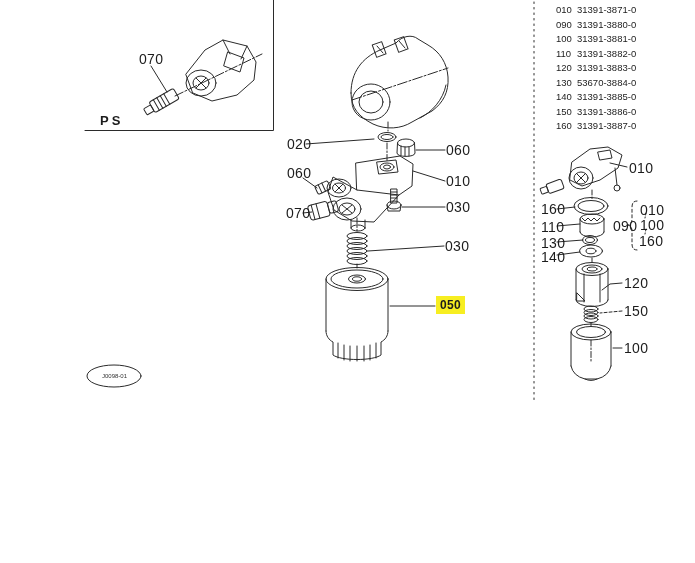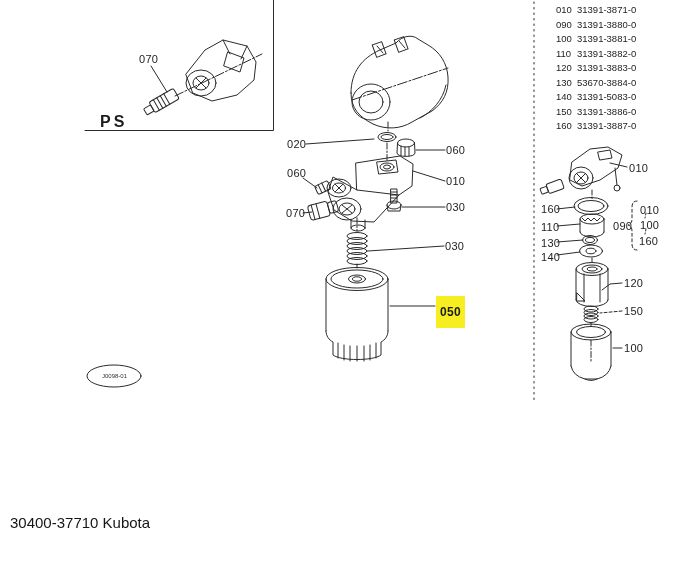--- a/index.html
+++ b/index.html
@@ -1,23 +1,23 @@
 <!DOCTYPE html>
 <html><head>
 <meta charset="utf-8">
 <style>
   html,body{margin:0;padding:0;background:#fff;}
   .stage{position:relative;width:695px;height:563px;background:#ffffff;overflow:hidden;
          font-family:"Liberation Sans",sans-serif;color:#1c1c1c;}
   svg{position:absolute;left:0;top:0;}
   .art path,.art ellipse,.art line,.art polyline,.art rect,.art circle{
       fill:none;stroke:#2b2b2b;stroke-width:1;stroke-linecap:round;stroke-linejoin:round;}
-  .callout{position:absolute;font-size:11px;line-height:10px;letter-spacing:.3px;cursor:default;}
-  .callout.hl{font-size:12px;line-height:12px;padding:10px 4px;font-weight:bold;}
-  .ps-label{position:absolute;left:100px;top:113px;font-size:16px;font-weight:bold;letter-spacing:3px;}
+  .callout{position:absolute;font-size:14px;line-height:10px;letter-spacing:.3px;cursor:default;}
+  .callout.hl{font-size:12px;line-height:12px;padding:3px 4px;font-weight:bold;}
+  .ps-label{position:absolute;left:100px;top:113px;font-size:13px;font-weight:bold;letter-spacing:3px;}
   .plist{position:absolute;left:556px;top:3px;font-size:9.5px;line-height:14.5px;white-space:nowrap;}
   .plist .row{display:flex;}
   .plist .ref{width:16px;margin-right:5px;}
   .stamp-text{position:absolute;left:88px;top:372px;width:53px;text-align:center;font-size:6px;line-height:8px;color:#333;}
   .footer{position:absolute;left:10px;top:514px;font-size:15px;color:#161616;}
 </style>
 </head>
 <body>
 
 <div class="stage">
@@ -258,21 +258,21 @@
     <div class="row">
         <span class="ref">120</span>
         <span class="pn">31391-3883-0</span>
       </div>
     <div class="row">
         <span class="ref">130</span>
         <span class="pn">53670-3884-0</span>
       </div>
     <div class="row">
         <span class="ref">140</span>
-        <span class="pn">31391-5083-0</span>
+        <span class="pn">31391-3885-0</span>
       </div>
     <div class="row">
         <span class="ref">150</span>
         <span class="pn">31391-3886-0</span>
       </div>
     <div class="row">
         <span class="ref">160</span>
         <span class="pn">31391-3887-0</span>
       </div>
   </div>
@@ -297,15 +297,14 @@
   <div class="callout" style="left:613px;top:221px">090</div>
   <div class="callout" style="left:640px;top:205px">010</div>
   <div class="callout" style="left:640px;top:220px">100</div>
   <div class="callout" style="left:639px;top:236px">160</div>
   <div class="callout" style="left:624px;top:278px">120</div>
   <div class="callout" style="left:624px;top:306px">150</div>
   <div class="callout" style="left:624px;top:343px">100</div>
 
   <div class="stamp-text">J0098-01</div>
 
-  <div class="footer">30400-37710 Kubota</div>
 
 </div>
 
 </body></html>

